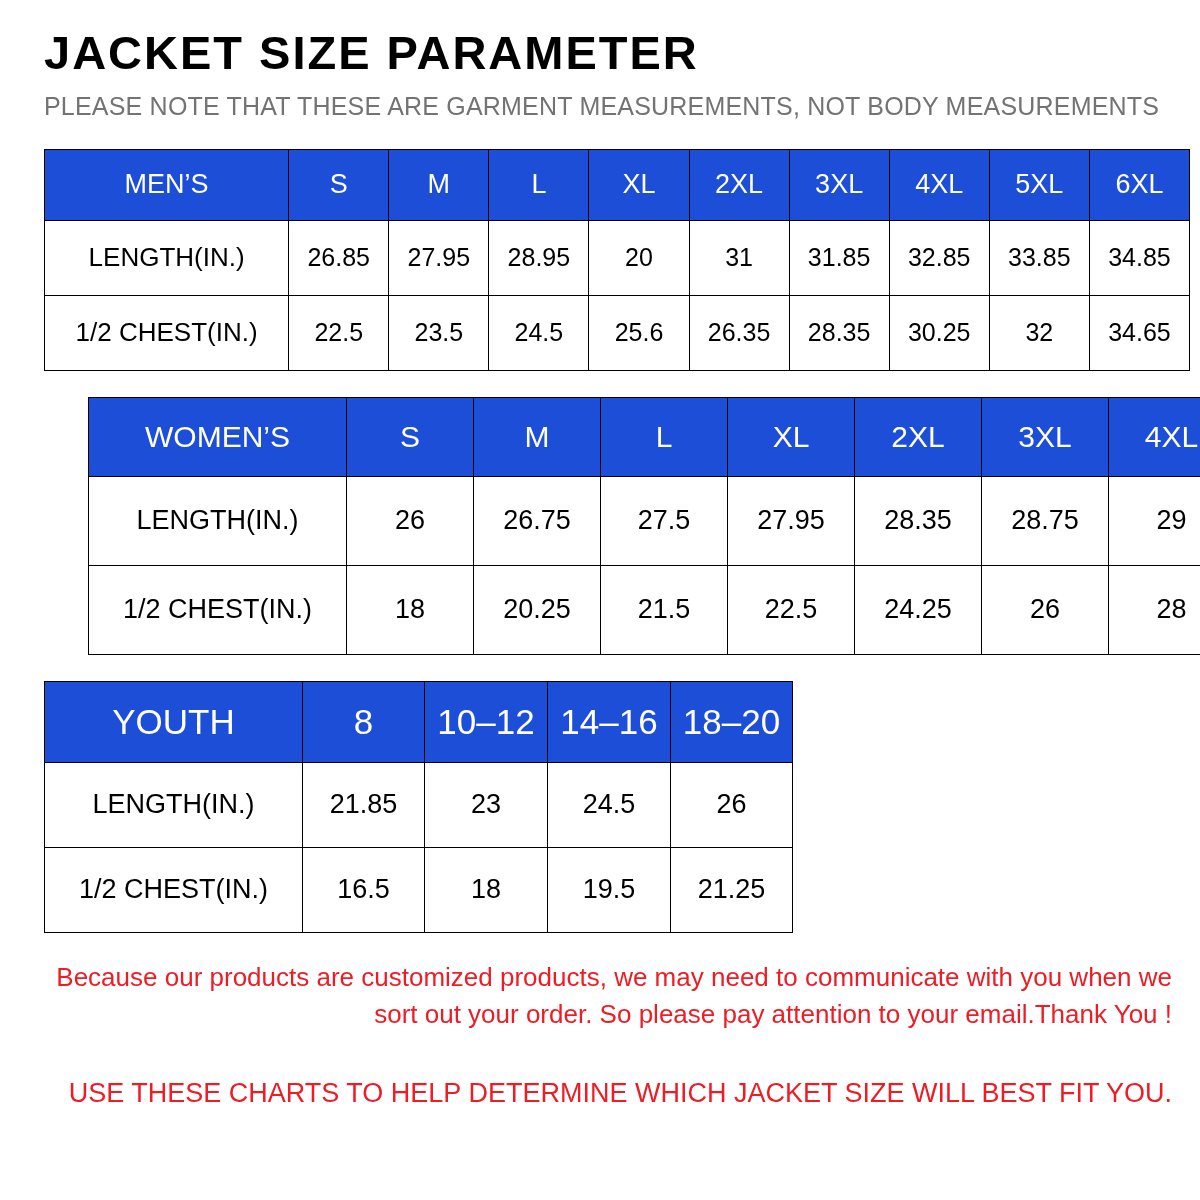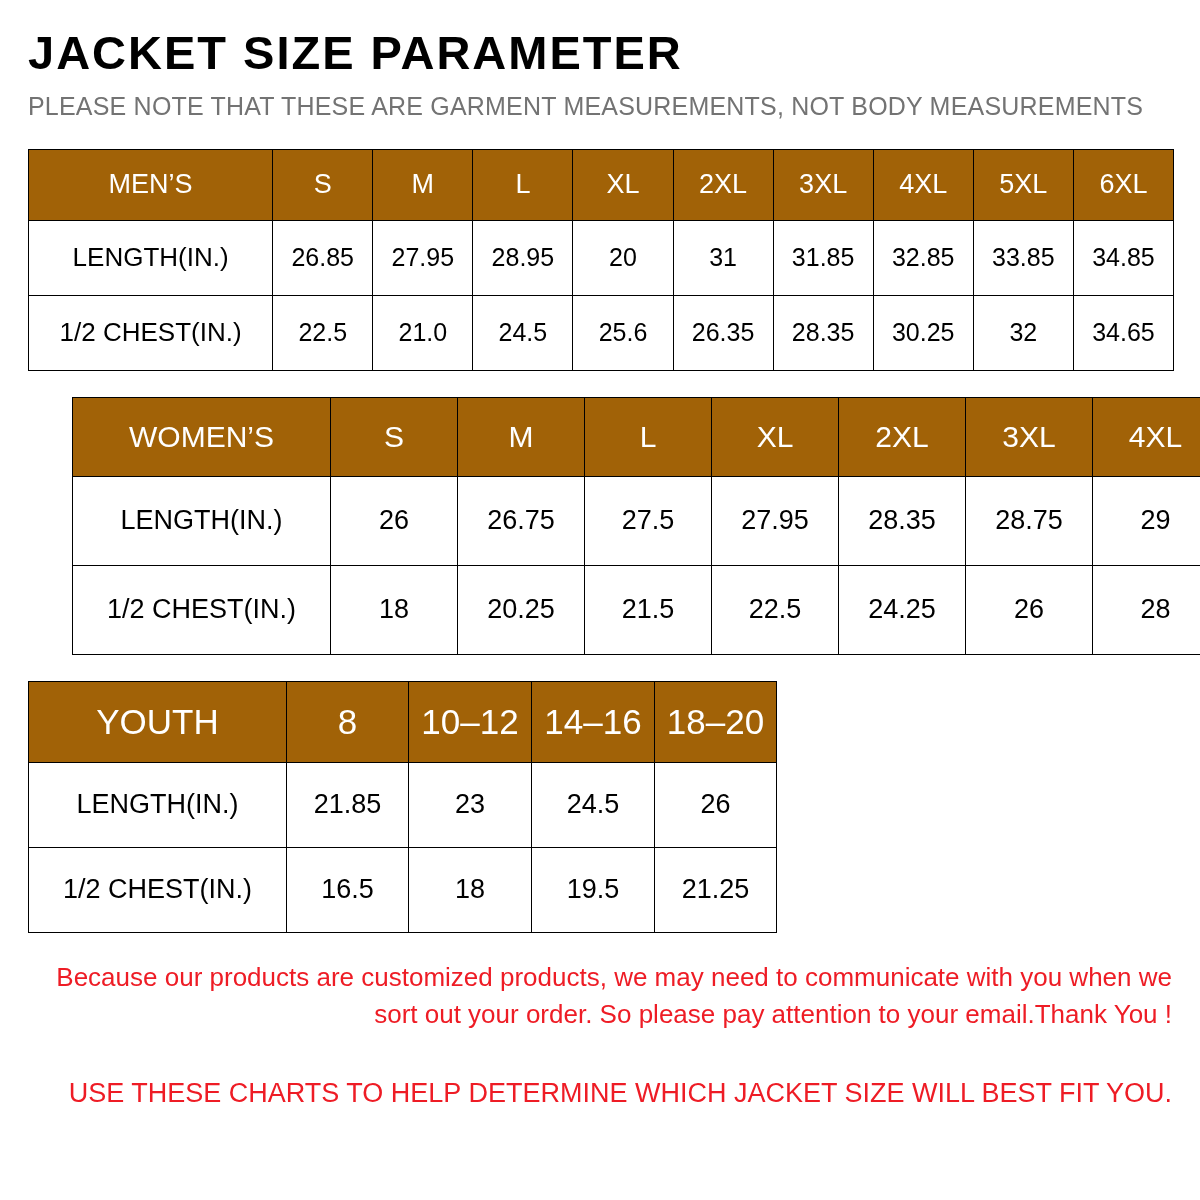--- a/index.html
+++ b/index.html
@@ -11,21 +11,21 @@
     width: 1200px;
     height: 1200px;
     font-family: "Liberation Sans", sans-serif;
     color: #000000;
     overflow: hidden;
   }
   .page {
     width: 1200px;
     height: 1200px;
     box-sizing: border-box;
-    padding: 28px 28px 0 28px;
+    padding: 28px 28px 0 44px;
     position: relative;
   }
   .title {
     font-size: 47px;
     font-weight: bold;
     letter-spacing: 2px;
     line-height: 1.05;
     margin: 0 0 14px 0;
     color: #000;
   }
@@ -44,21 +44,21 @@
   table.size td {
     border: 1px solid #000000;
     text-align: center;
     vertical-align: middle;
     font-size: 25px;
     color: #000;
     background: #ffffff;
     padding: 0;
   }
   table.size tr.head td {
-    background: #a16207;
+    background: #1d4ed8;
     color: #ffffff;
     font-weight: normal;
   }
   
   #men-table { width: 1146px; }
   #men-table tr.head td { height: 70px; font-size: 27px; }
   #men-table tr.row td { height: 74px; }
   #men-table td.label { font-size: 26px; }
   
   #women-table { width: 1146px; margin-left: 44px; }
@@ -126,21 +126,21 @@
         <td>20</td>
         <td>31</td>
         <td>31.85</td>
         <td>32.85</td>
         <td>33.85</td>
         <td>34.85</td>
       </tr>
       <tr class="row">
         <td class="label">1/2 CHEST(IN.)</td>
         <td>22.5</td>
-        <td>21.0</td>
+        <td>23.5</td>
         <td>24.5</td>
         <td>25.6</td>
         <td>26.35</td>
         <td>28.35</td>
         <td>30.25</td>
         <td>32</td>
         <td>34.65</td>
       </tr>
     </tbody>
   </table>

